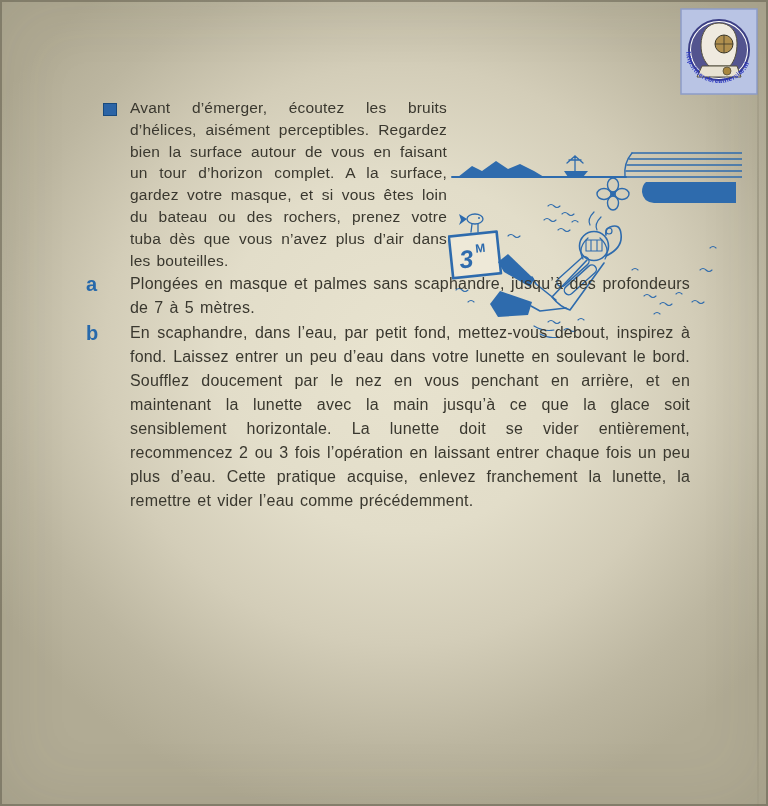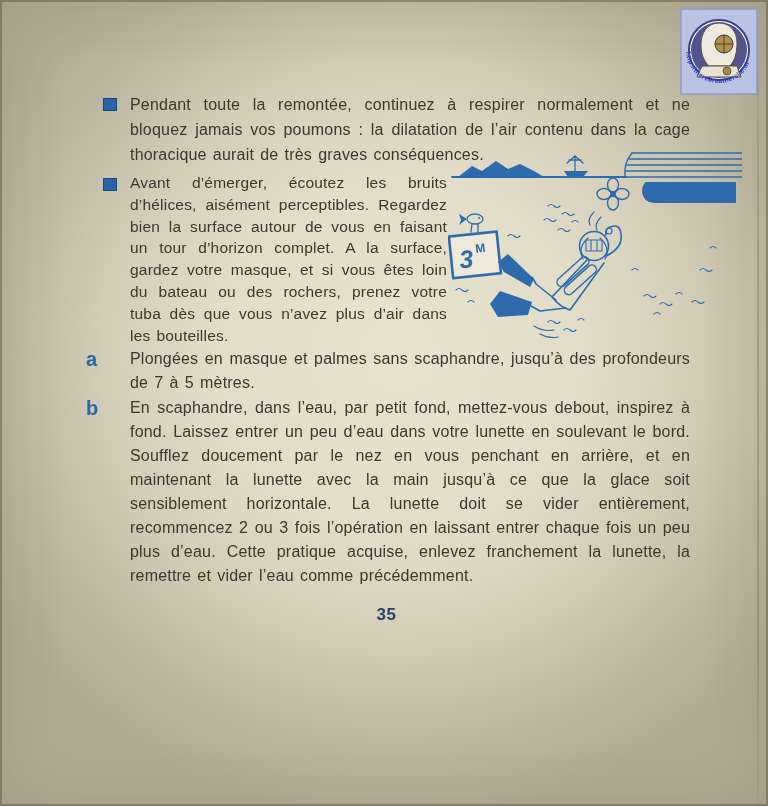--- a/index.html
+++ b/index.html
@@ -170,38 +170,33 @@
         <path d="M206,164 q3,-3 6,0"></path>
         <path d="M252,120 q3,-3 6,0 q3,3 6,0"></path>
         <path d="M262,98 q3,-3 6,0"></path>
         <path d="M184,120 q3,-3 6,0"></path>
       </g>
     </g>
   </svg>
 
   <div class="content">
 
-    <div class="bullet-row">
-      <span class="bullet"></span>
-      <p class="just">Pendant toute la remontée, continuez à respirer normalement et ne bloquez jamais vos poumons : la dilatation de l’air contenu dans la cage thoracique aurait de très graves conséquences.</p>
-    </div>
 
     <div class="bullet-row row2">
       <span class="bullet"></span>
       <p class="just narrow">Avant d’émerger, écoutez les bruits d’hélices, aisément perceptibles. Regardez bien la surface autour de vous en faisant un tour d’horizon complet. A la surface, gardez votre masque, et si vous êtes loin du bateau ou des rochers, prenez votre tuba dès que vous n’avez plus d’air dans les bouteilles.</p>
     </div>
 
 
 
     <div class="item-row">
       <span class="marker">a</span>
       <p class="just item-text">Plongées en masque et palmes sans scaphandre, jusqu’à des profondeurs de 7 à 5 mètres.</p>
     </div>
 
     <div class="item-row">
       <span class="marker">b</span>
       <p class="just item-text">En scaphandre, dans l’eau, par petit fond, mettez-vous debout, inspirez à fond. Laissez entrer un peu d’eau dans votre lunette en soulevant le bord. Soufflez doucement par le nez en vous penchant en arrière, et en maintenant la lunette avec la main jusqu’à ce que la glace soit sensiblement horizontale. La lunette doit se vider entièrement, recommencez 2 ou 3 fois l’opération en laissant entrer chaque fois un peu plus d’eau. Cette pratique acquise, enlevez franchement la lunette, la remettre et vider l’eau comme précédemment.</p>
     </div>
 
-    <div class="pageno">35</div>
 
   </div>
 </div>
 
 </body></html>

